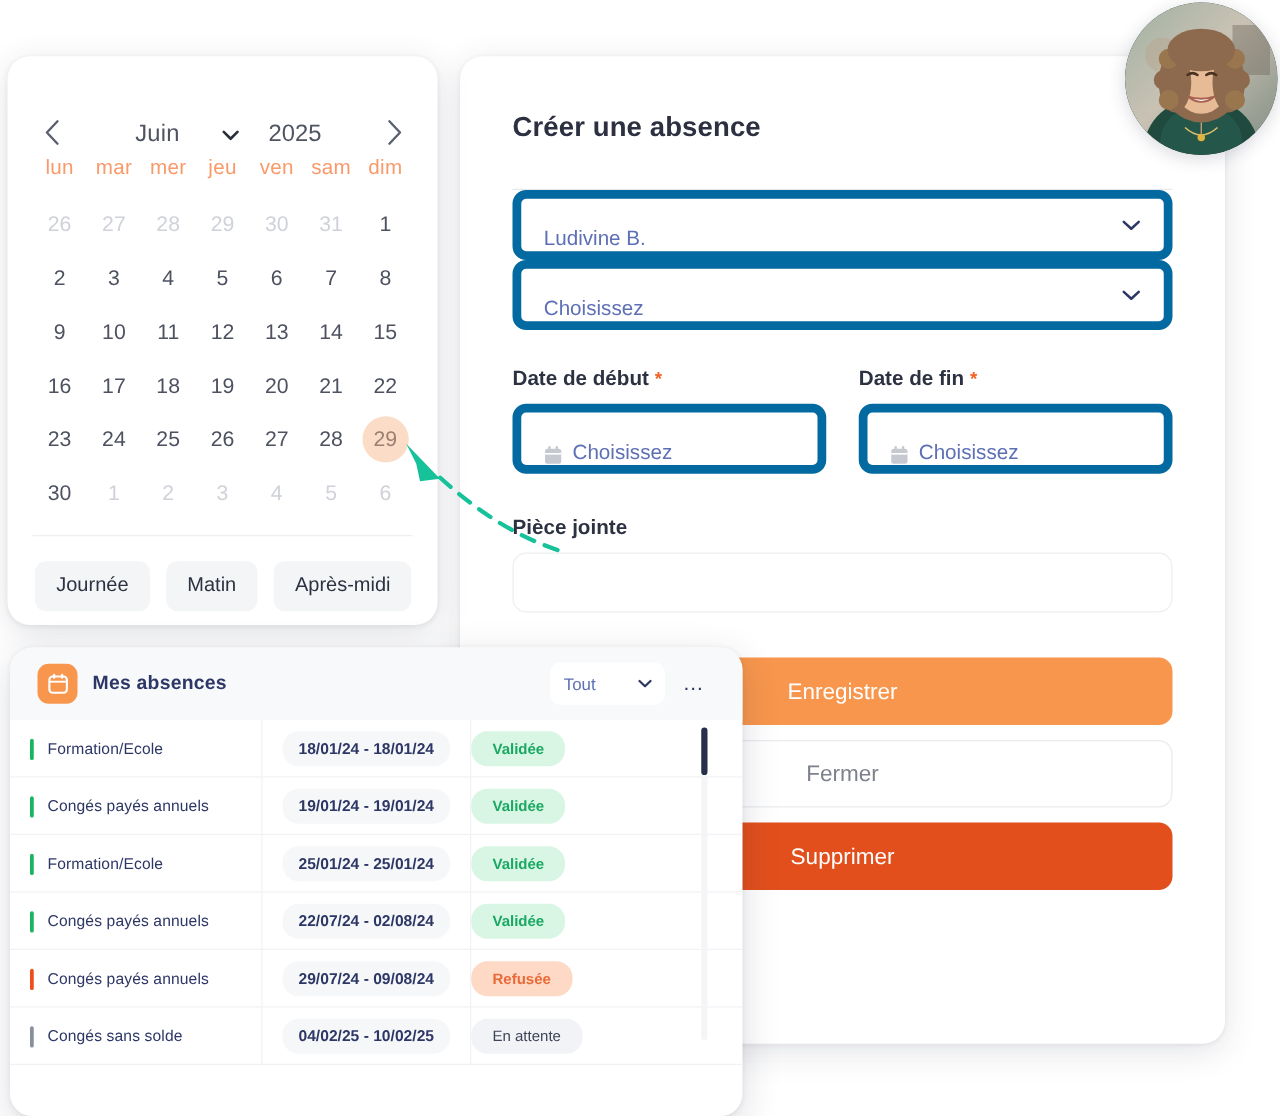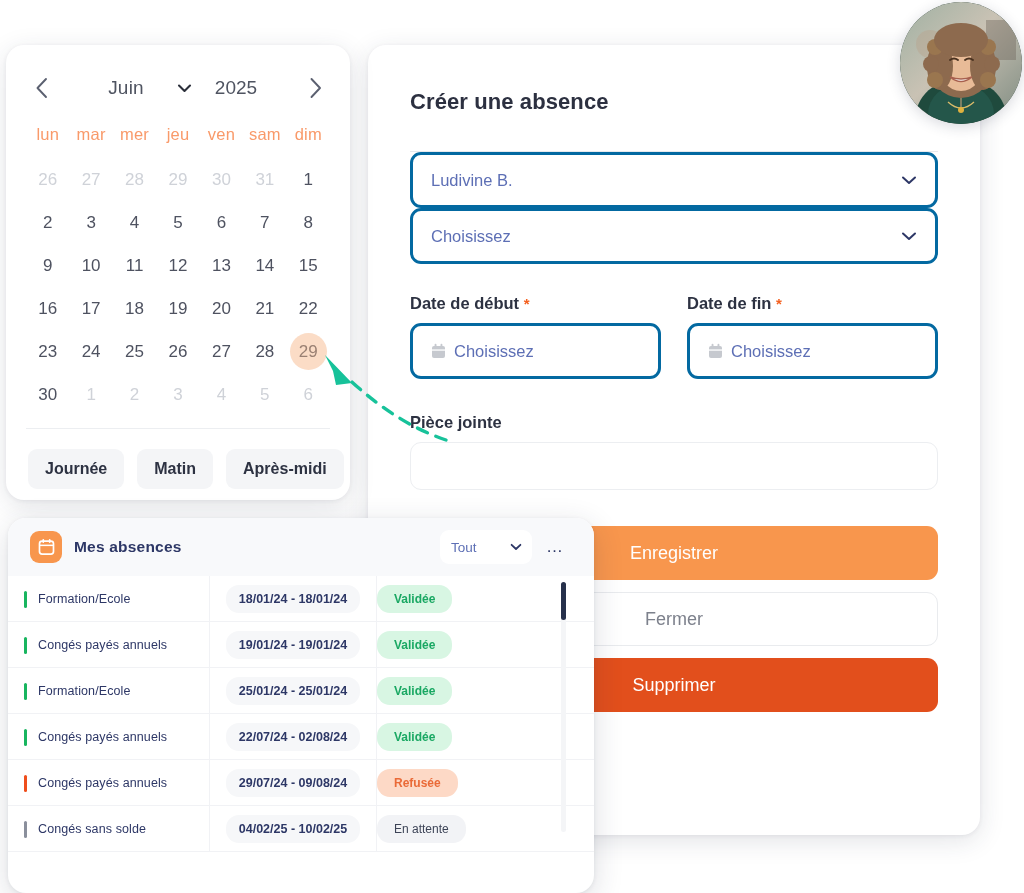--- a/index.html
+++ b/index.html
@@ -13,21 +13,21 @@
 
   
   .cal-card {
     position: absolute; left: 6px; top: 45px;
     width: 344px; height: 455px;
     background: #ffffff; border-radius: 18px;
     box-shadow: 0 6px 26px rgba(40,45,70,.13), 0 1px 4px rgba(40,45,70,.07);
     z-index: 3;
   }
   .cal-head {
-    display: flex; align-items: center;
+    display: flex; align-items: flex-end;
     height: 62px; padding: 0 22px; margin-top: 12px;
   }
   .cal-nav {
     width: 26px; height: 26px; flex: 0 0 26px;
     display: flex; align-items: center; justify-content: center;
     color: #5b6070; cursor: pointer;
   }
   .cal-nav svg { display:block; }
   .cal-month-wrap {
     flex: 1; display: flex; align-items: center; justify-content: center; gap: 0;
@@ -53,21 +53,21 @@
   .cal-cell .pill {
     width: 37px; height: 37px; border-radius: 50%;
     display: flex; align-items: center; justify-content: center;
   }
   .cal-cell.sel .pill { background: #fbdcc6; color: #9a8073; }
 
   .cal-sep { height: 1px; background: #eceef1; margin: 12px 20px 0; }
   .cal-modes { display: flex; gap: 13px; padding: 20px 22px 0; }
   .mode-btn {
     background: #f4f5f7; border: none; border-radius: 9px;
-    padding: 11px 17px; font-size: 16px; font-weight: bold;
+    padding: 11px 17px; font-size: 16px; font-weight: normal;
     color: #2d3242; font-family: "Liberation Sans", sans-serif; cursor: pointer;
     white-space: nowrap;
   }
 
   
   .form-card {
     position: absolute; left: 368px; top: 45px;
     width: 612px; height: 790px;
     background: #ffffff; border-radius: 18px;
     box-shadow: 0 6px 26px rgba(40,45,70,.13), 0 1px 4px rgba(40,45,70,.07);
@@ -77,22 +77,22 @@
     font-size: 22px; font-weight: bold; color: #2c3040; letter-spacing: .1px;
   }
   .form-rule { height: 1px; background: #e7e9ec; margin: 36px 0 0; }
 
   .field-label {
     font-size: 16.5px; font-weight: bold; color: #2d3242;
     margin: 34px 0 10px;
   }
   .field-label .req { color: #f4601f; font-size: 15px; }
   .control {
-    height: 56px; border: 3px solid #0369a1; border-radius: 11px;
-    background: #fff; display: flex; align-items: center;
+    height: 56px; border: 7px solid #0369a1; border-radius: 11px;
+    background: #fff; display: flex; align-items: flex-end;
     padding: 0 18px; position: relative;
   }
   .control .val { font-size: 16.5px; color: #5d6fb5; }
   .control .cal-ico { margin-right: 8px; display:flex; }
   .control .caret {
     position: absolute; right: 18px; top: 50%; transform: translateY(-50%);
     color: #2d3766; display:flex;
   }
   .date-row { display: flex; gap: 26px; }
   .date-col { flex: 1; }

